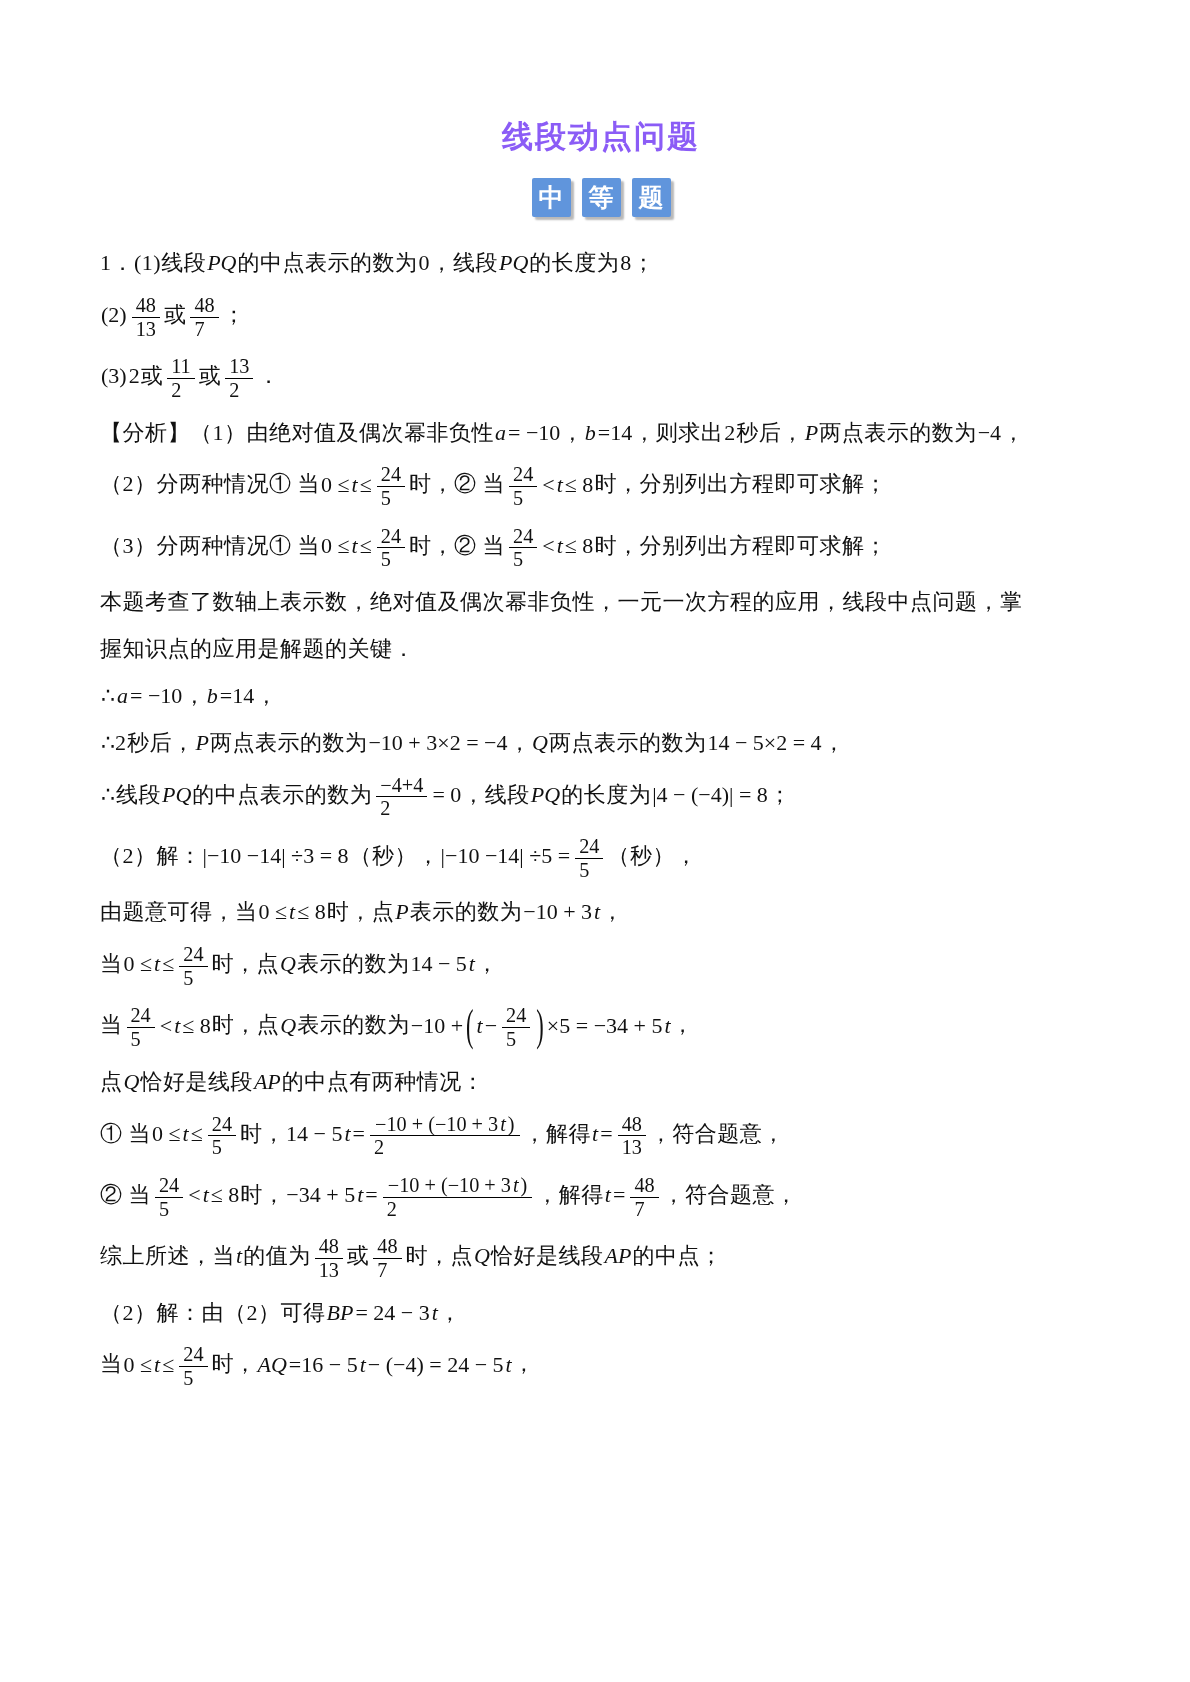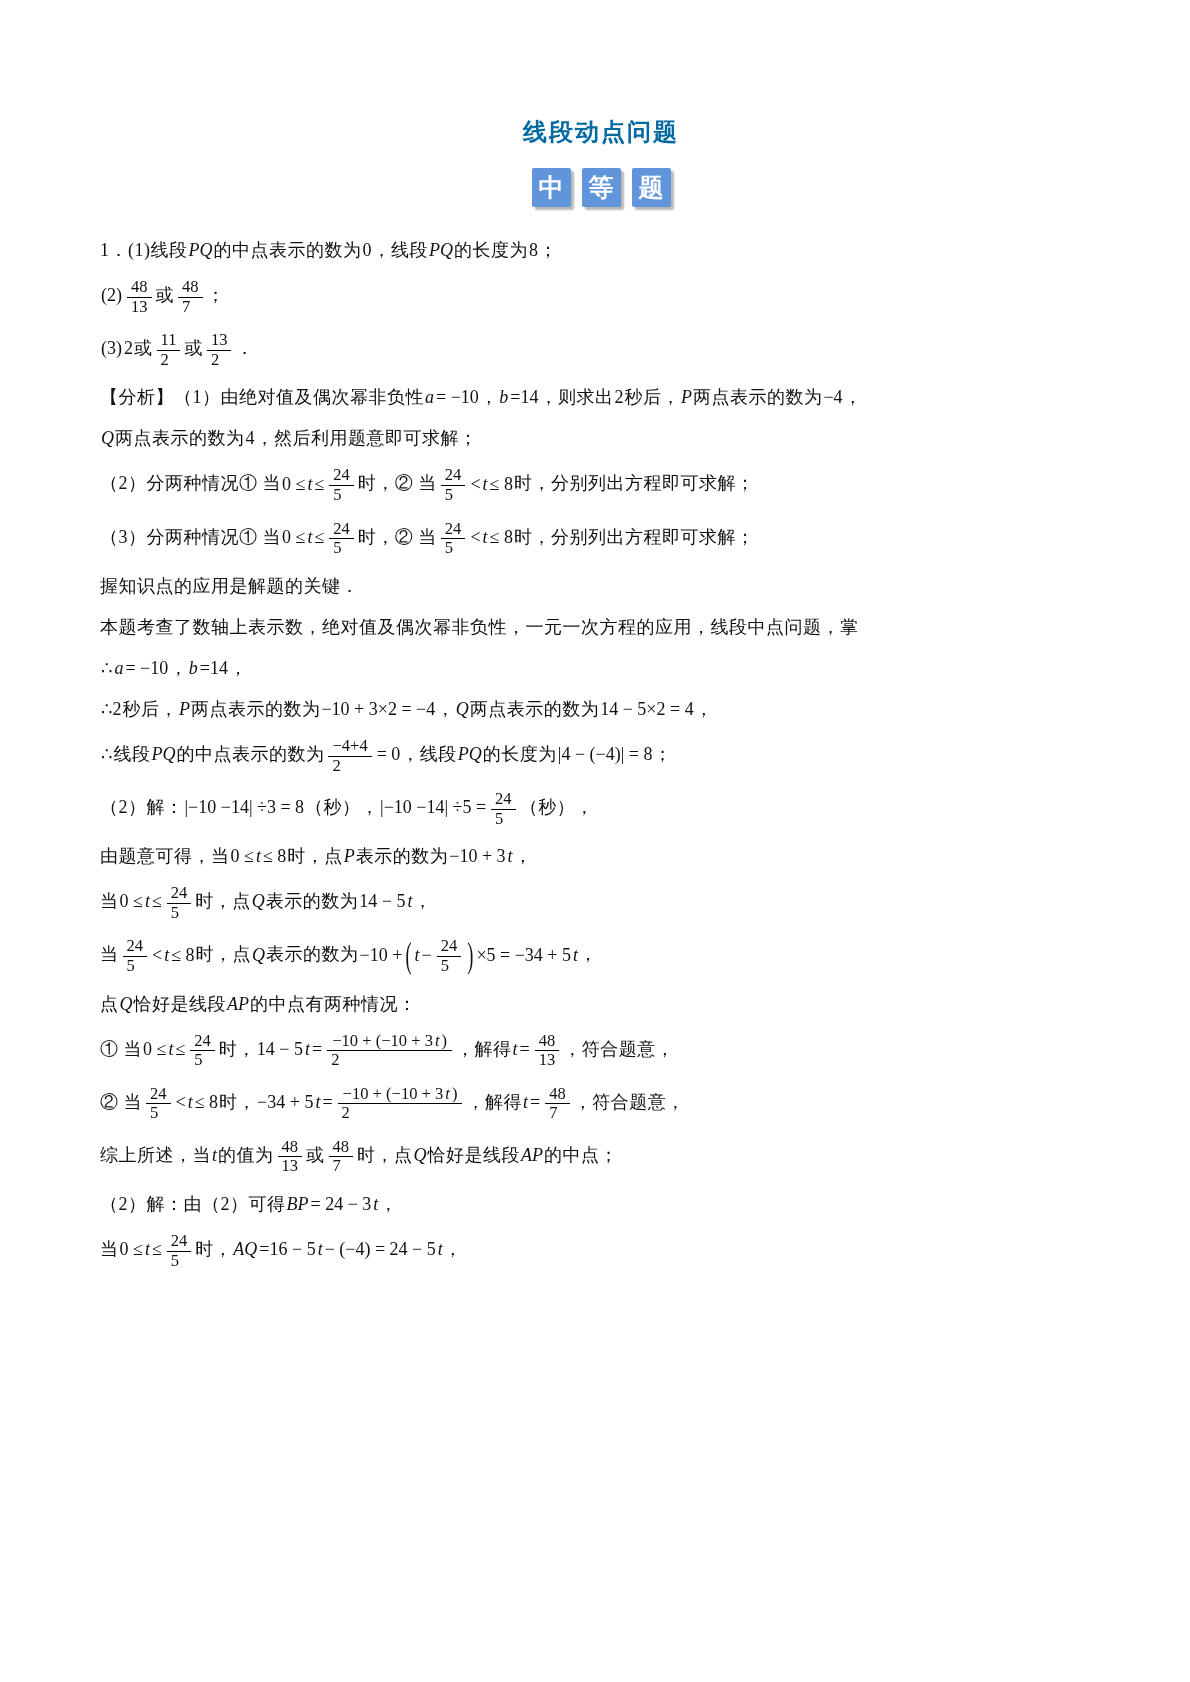--- a/index.html
+++ b/index.html
@@ -5,36 +5,36 @@
   html,body{margin:0;padding:0;background:#ffffff;}
   body{
     width:1190px;height:1682px;
     font-family:"Liberation Serif","DejaVu Serif",serif;
     color:#111;
     overflow:hidden;
   }
   .page{padding:116px 88px 0 100px;box-sizing:border-box;}
   .doc-title{
     text-align:center;
-    font-size:24px;
+    font-size:31px;
     font-weight:bold;
     letter-spacing:2px;
     margin:0 0 20px 0;
     font-family:"Liberation Sans","DejaVu Sans",sans-serif;
-    color:#0369a1;
+    color:#8b5cf6;
   }
   .badges{display:flex;justify-content:center;gap:11px;margin:0 0 30px 0;}
   .badge{
     width:39px;height:39px;
     display:flex;align-items:center;justify-content:center;
     color:#fff;font-weight:bold;font-size:25px;
     font-family:"Liberation Sans","DejaVu Sans",sans-serif;
     border-radius:2px;
   }
-  .content{font-size:18px;line-height:1.45;}
+  .content{font-size:22px;line-height:1.45;}
   .line{margin:15px 0;}
   .cjk{letter-spacing:0.5px;}
   .up{padding:0 1px;font-family:"Liberation Serif","DejaVu Serif",serif;}
   .it{font-style:italic;padding:0 1px;font-family:"Liberation Serif","DejaVu Serif",serif;}
   .frac{
     display:inline-flex;flex-direction:column;align-items:flex-start;
     vertical-align:middle;margin:0 4px;line-height:1.12;
     font-size:0.92em;text-align:center;
   }
   .frac .fnum{padding:0 4px;border-bottom:1.4px solid #000;}
@@ -65,37 +65,36 @@
           <span class="fden">7</span>
         </span><span class="cjk">；</span></div>
       <div class="line"><span class="up">(3)</span><span class="up">2</span><span class="cjk">或</span><span class="frac">
           <span class="fnum">11</span>
           <span class="fden">2</span>
         </span><span class="cjk">或</span><span class="frac">
           <span class="fnum">13</span>
           <span class="fden">2</span>
         </span><span class="cjk">．</span></div>
       <div class="line"><span class="cjk">【分析】（1）由绝对值及偶次幂非负性</span><span class="it">a</span><span class="up">= −10</span><span class="cjk">，</span><span class="it">b</span><span class="up">=14</span><span class="cjk">，则求出</span><span class="up">2</span><span class="cjk">秒后，</span><span class="it">P</span><span class="cjk">两点表示的数为</span><span class="up">−4</span><span class="cjk">，</span></div>
-      <div class="line"><span class="it">Q</span><span class="cjk">两点表示的数为</span><span class="up">4</span><span class="cjk">，然后利用题意即可求解；</span></div>
       <div class="line"><span class="cjk">（2）分两种情况① 当</span><span class="up">0 ≤</span><span class="it">t</span><span class="up">≤</span><span class="frac">
           <span class="fnum">24</span>
           <span class="fden">5</span>
         </span><span class="cjk">时，② 当</span><span class="frac">
           <span class="fnum">24</span>
           <span class="fden">5</span>
         </span><span class="up">&lt;</span><span class="it">t</span><span class="up">≤ 8</span><span class="cjk">时，分别列出方程即可求解；</span></div>
       <div class="line"><span class="cjk">（3）分两种情况① 当</span><span class="up">0 ≤</span><span class="it">t</span><span class="up">≤</span><span class="frac">
           <span class="fnum">24</span>
           <span class="fden">5</span>
         </span><span class="cjk">时，② 当</span><span class="frac">
           <span class="fnum">24</span>
           <span class="fden">5</span>
         </span><span class="up">&lt;</span><span class="it">t</span><span class="up">≤ 8</span><span class="cjk">时，分别列出方程即可求解；</span></div>
+      <div class="line"><span class="cjk">本题考查了数轴上表示数，绝对值及偶次幂非负性，一元一次方程的应用，线段中点问题，掌</span></div>
       <div class="line"><span class="cjk">握知识点的应用是解题的关键．</span></div>
-      <div class="line"><span class="cjk">本题考查了数轴上表示数，绝对值及偶次幂非负性，一元一次方程的应用，线段中点问题，掌</span></div>
       <div class="line"><span class="up">∴</span><span class="it">a</span><span class="up">= −10</span><span class="cjk">，</span><span class="it">b</span><span class="up">=14</span><span class="cjk">，</span></div>
       <div class="line"><span class="up">∴2</span><span class="cjk">秒后，</span><span class="it">P</span><span class="cjk">两点表示的数为</span><span class="up">−10 + 3×2 = −4</span><span class="cjk">，</span><span class="it">Q</span><span class="cjk">两点表示的数为</span><span class="up">14 − 5×2 = 4</span><span class="cjk">，</span></div>
       <div class="line"><span class="up">∴</span><span class="cjk">线段</span><span class="it">PQ</span><span class="cjk">的中点表示的数为</span><span class="frac">
           <span class="fnum">−4+4</span>
           <span class="fden">2</span>
         </span><span class="up">= 0</span><span class="cjk">，线段</span><span class="it">PQ</span><span class="cjk">的长度为</span><span class="up">|4 − (−4)| = 8</span><span class="cjk">；</span></div>
       <div class="line"><span class="cjk">（2）解：</span><span class="up">|−10 −14| ÷3 = 8</span><span class="cjk">（秒），</span><span class="up">|−10 −14| ÷5 =</span><span class="frac">
           <span class="fnum">24</span>
           <span class="fden">5</span>
         </span><span class="cjk">（秒），</span></div>

